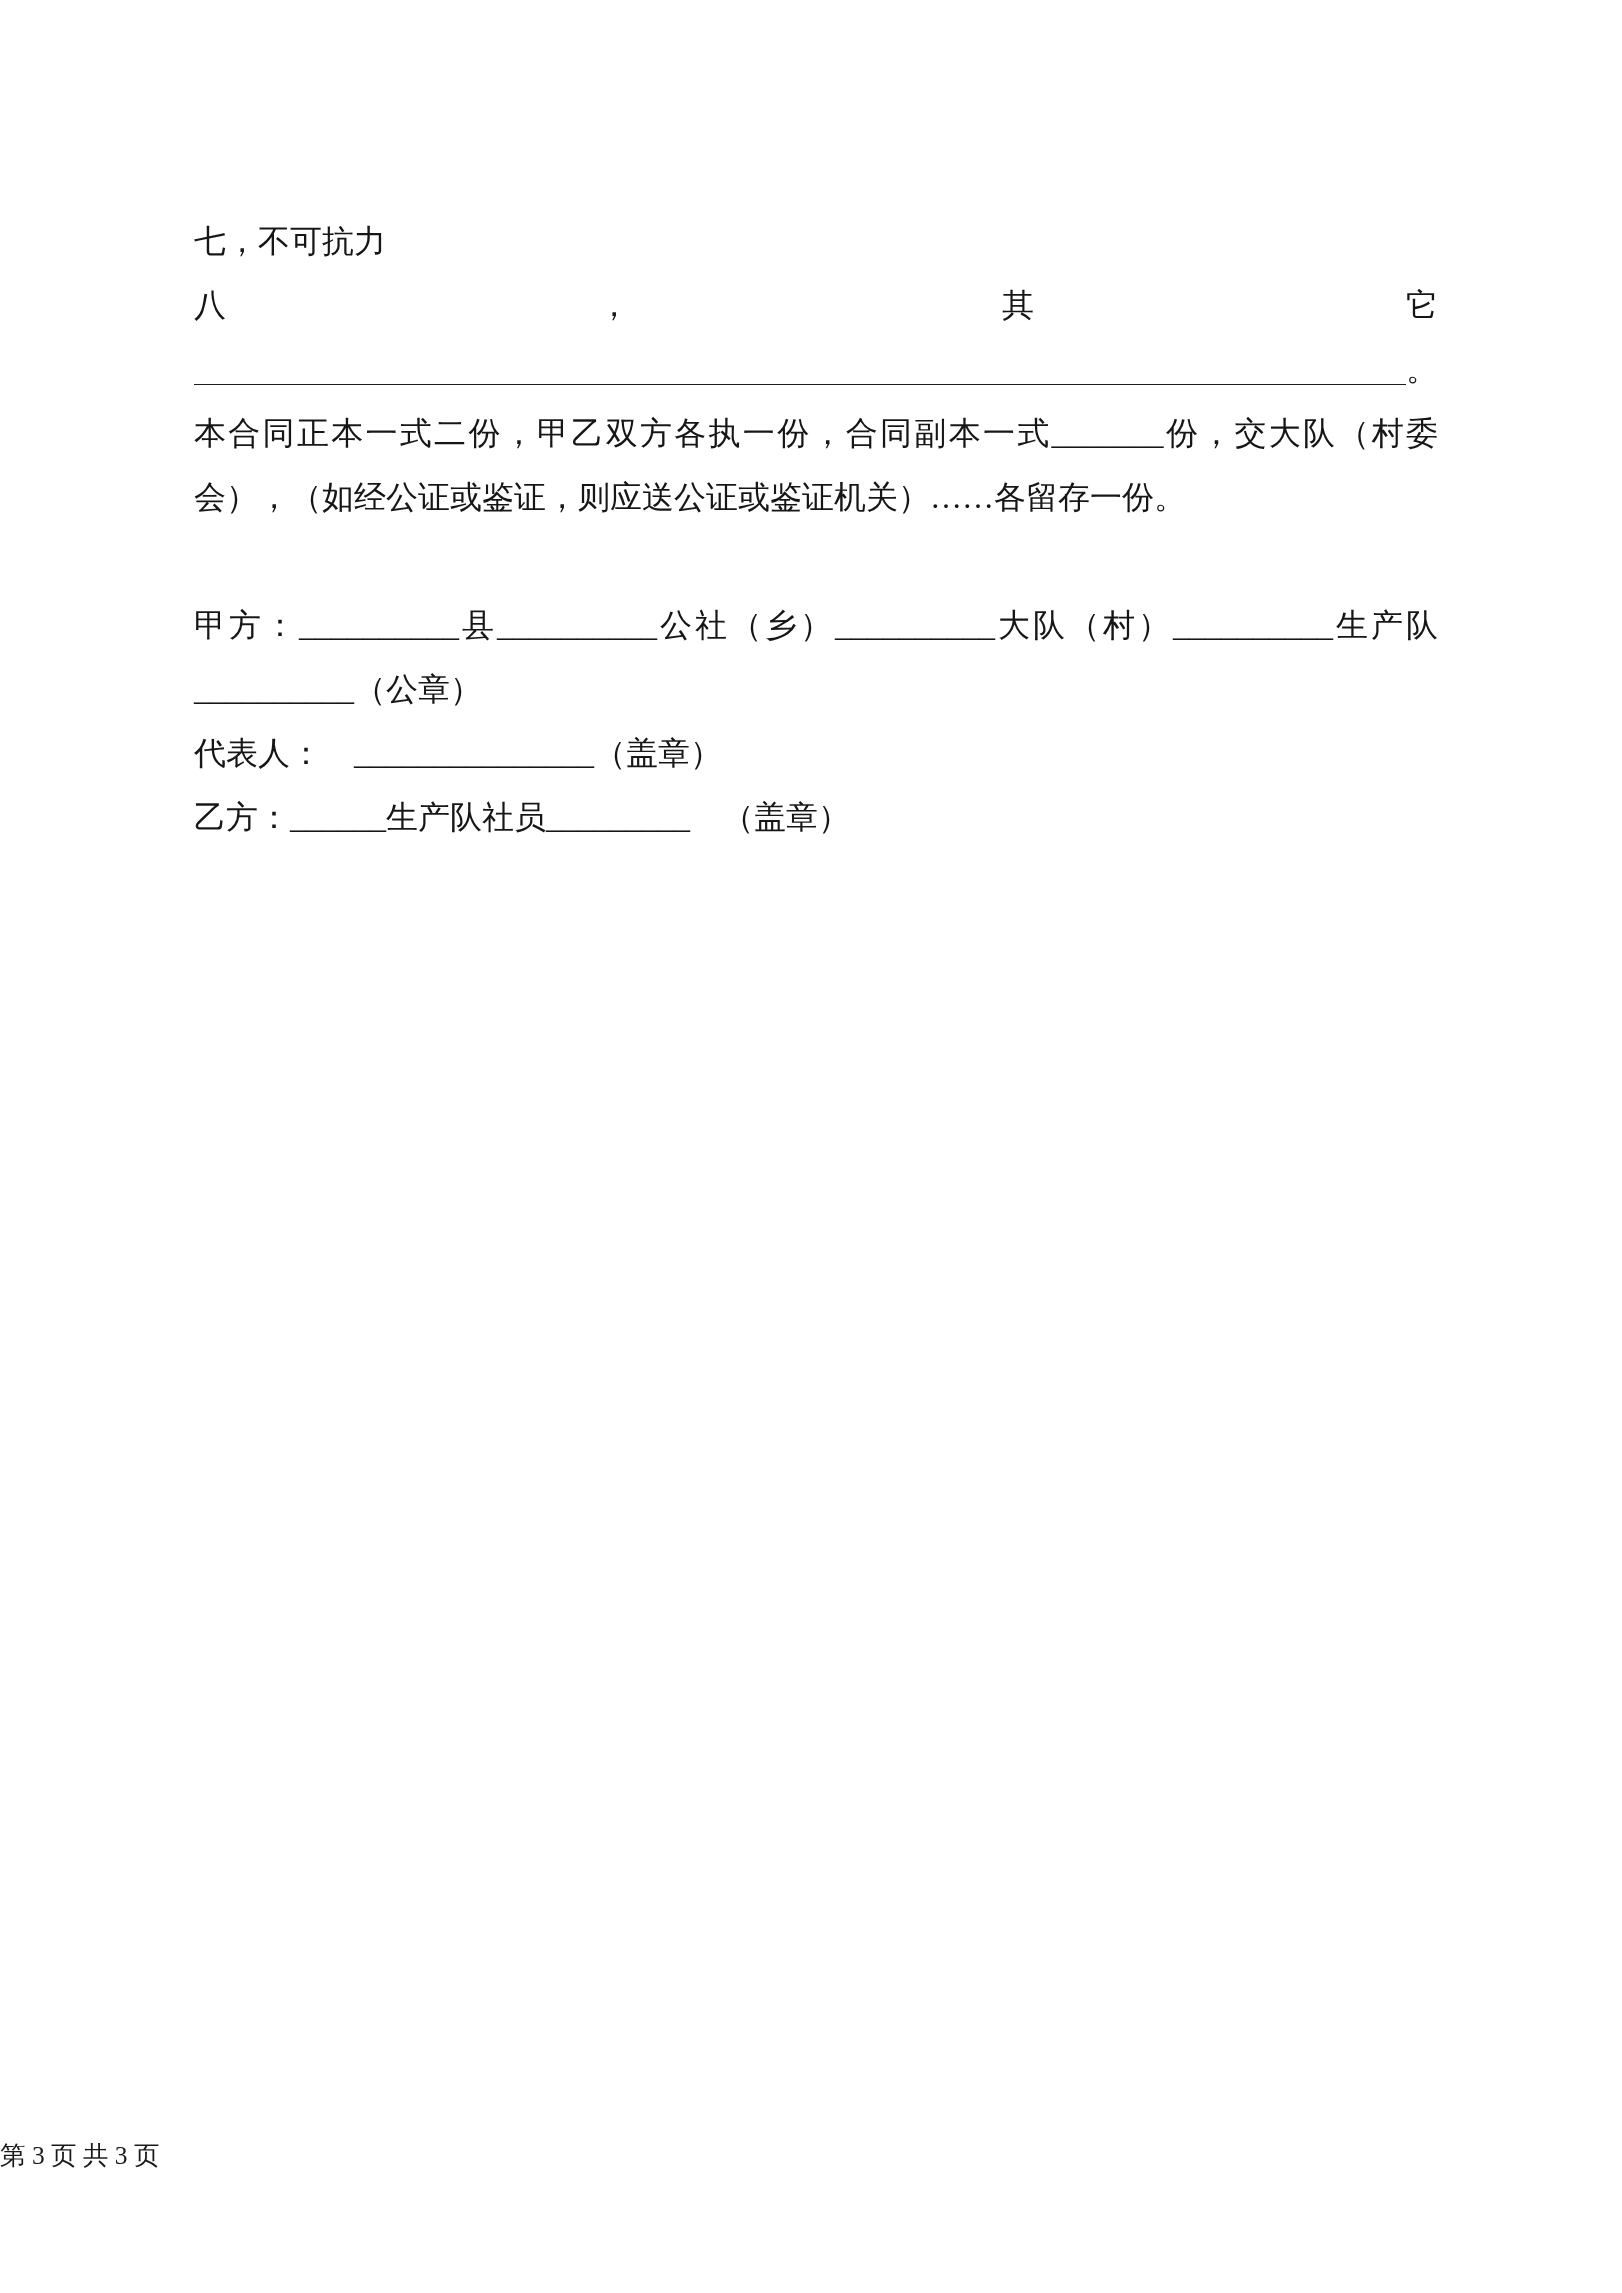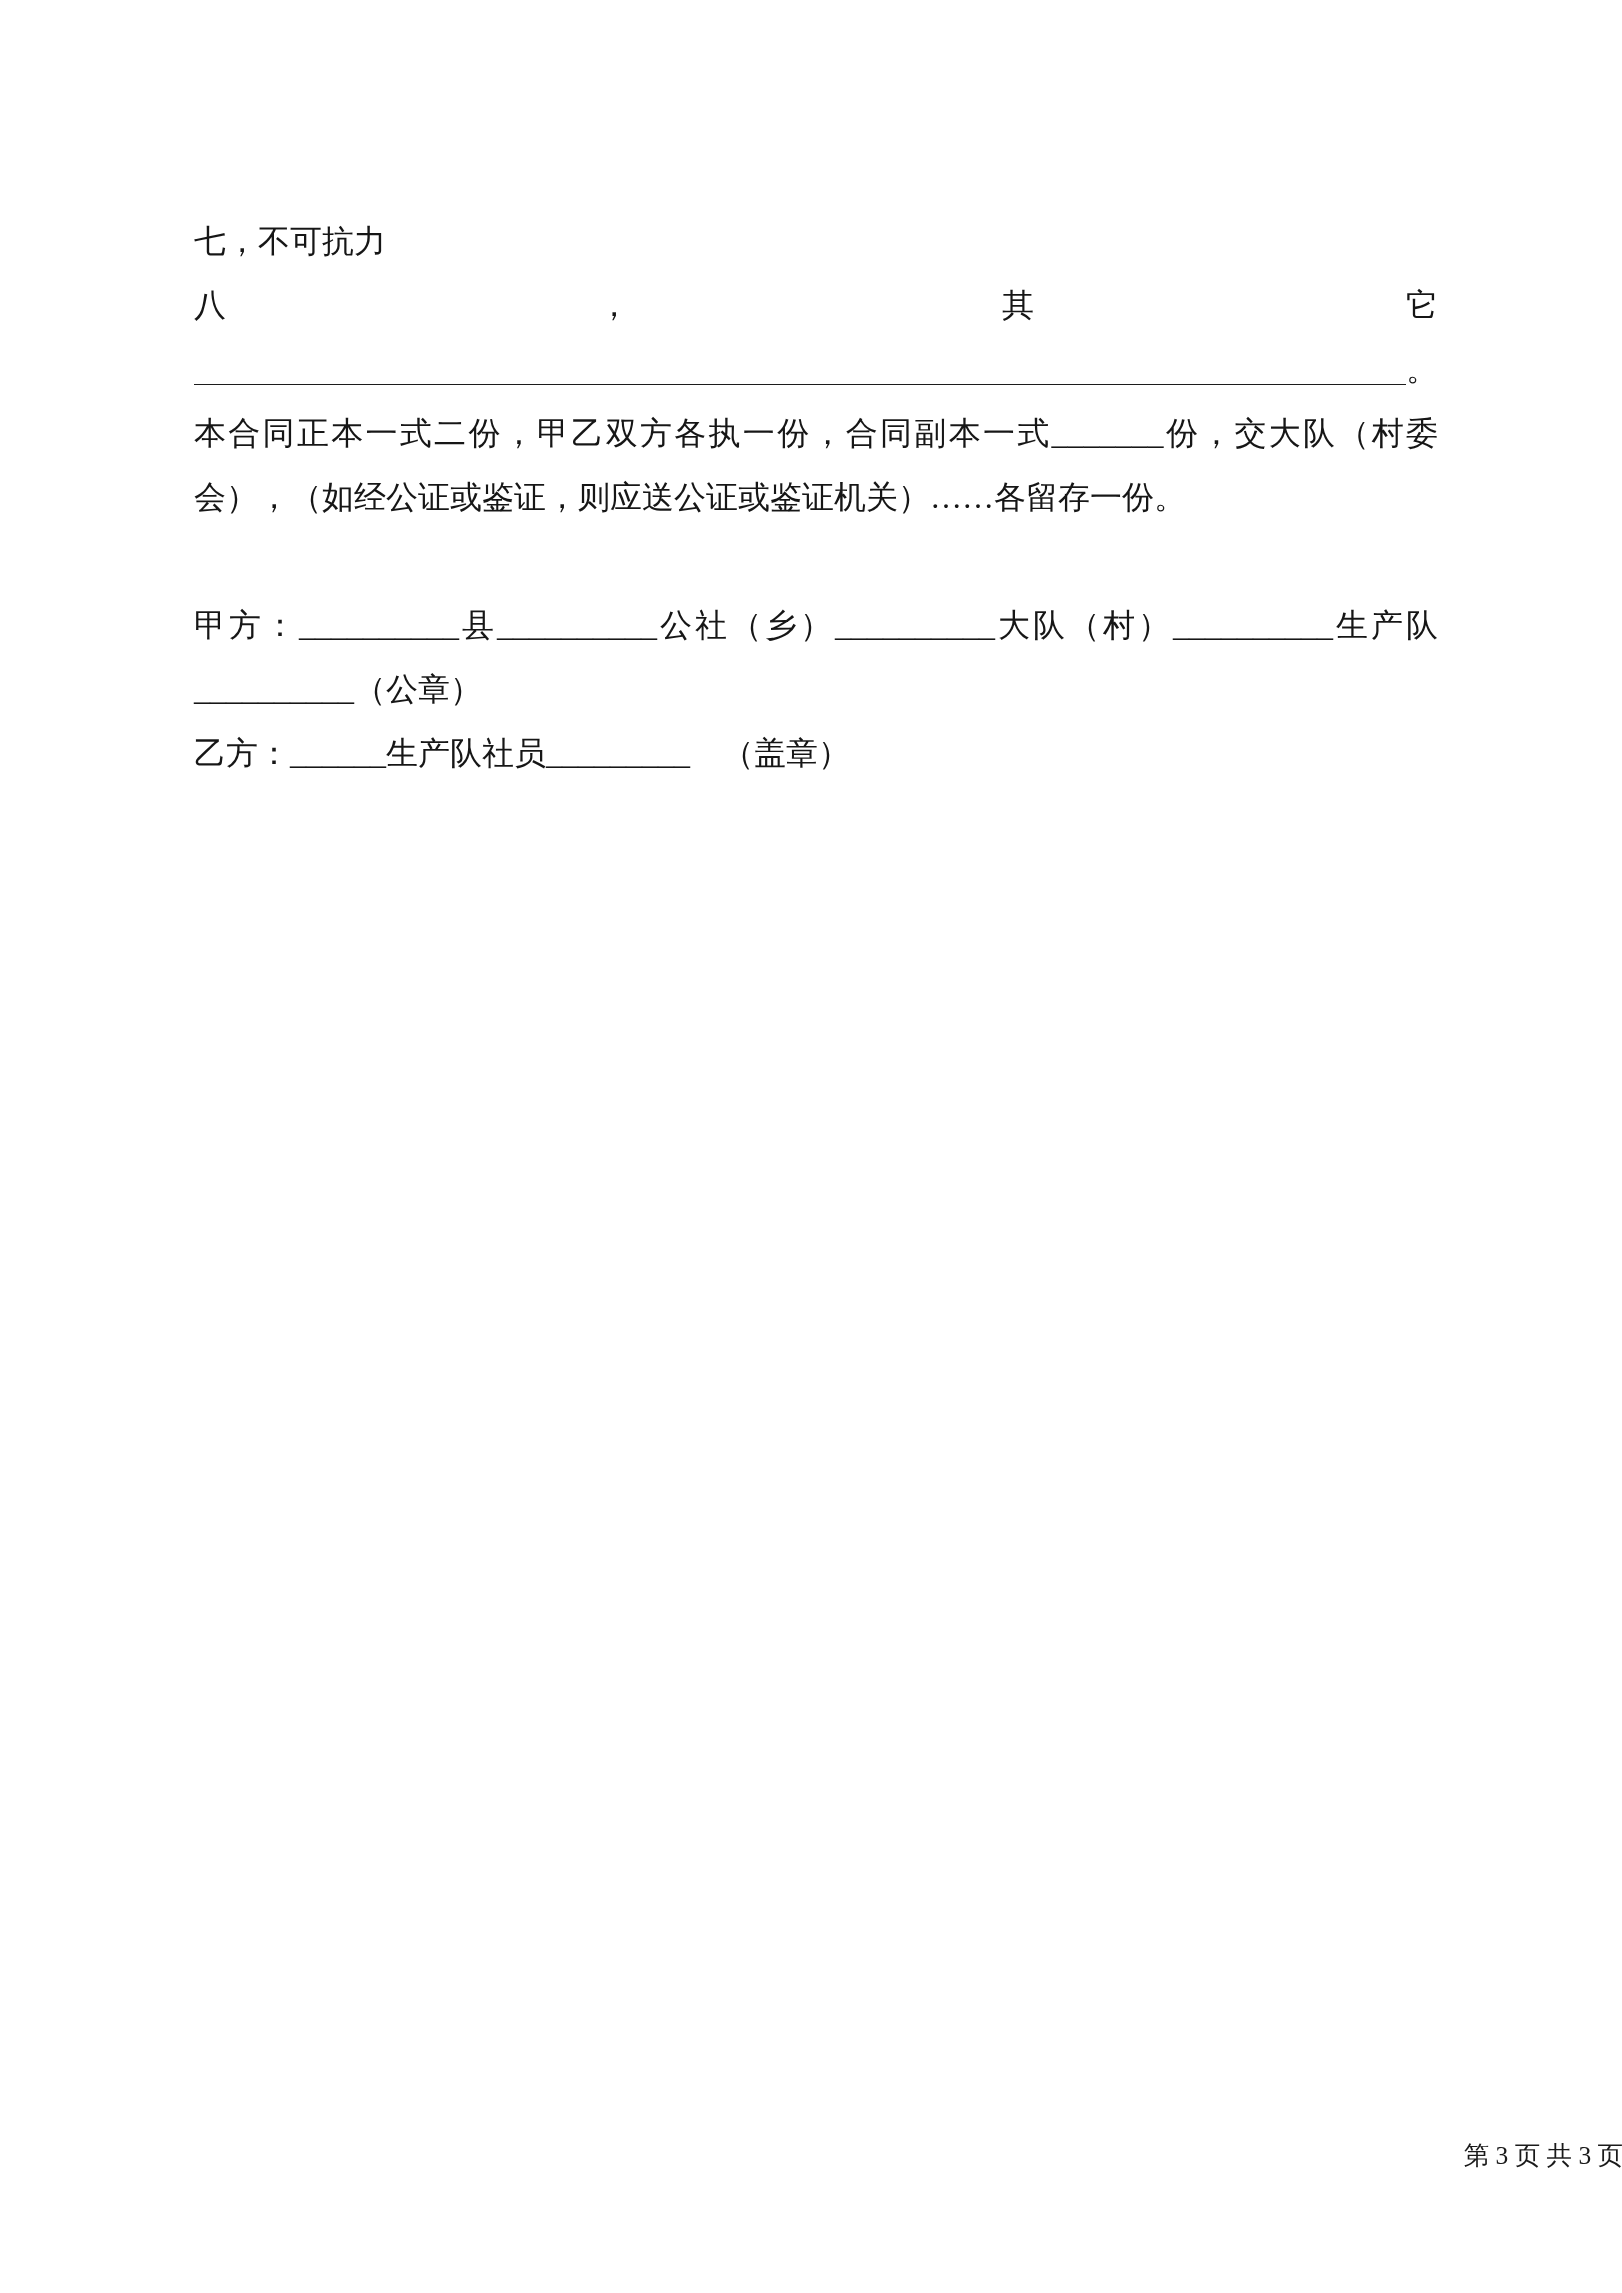--- a/index.html
+++ b/index.html
@@ -66,21 +66,21 @@
     line-height: 64px;
   }
   .spacer-line {
     height: 64px;
   }
   .footer {
     position: absolute;
     left: 0;
     right: 0;
     top: 2124px;
-    text-align: right;
+    text-align: left;
     font-size: 25.5px;
     line-height: 36px;
     color: #1a1a1a;
   }
 </style>
 </head>
 <body>
 
 <div class="page">
   <div class="content">
@@ -100,20 +100,21 @@
       <span class="period">。</span>
     </div>
 
 
     <p class="para">本合同正本一式二份，甲乙双方各执一份，合同副本一式_______份，交大队（村委会），（如经公证或鉴证，则应送公证或鉴证机关）……各留存一份。</p>
 
     <div class="spacer-line"></div>
 
     <p class="para">甲方：__________县__________公社（乡）__________大队（村）__________生产队__________（公章）</p>
 
+    <p class="para">代表人：　_______________（盖章）</p>
 
     <p class="para">乙方：______生产队社员_________　（盖章）</p>
 
 
   </div>
 
   <div class="footer">第 3 页 共 3 页</div>
 </div>
 
 

